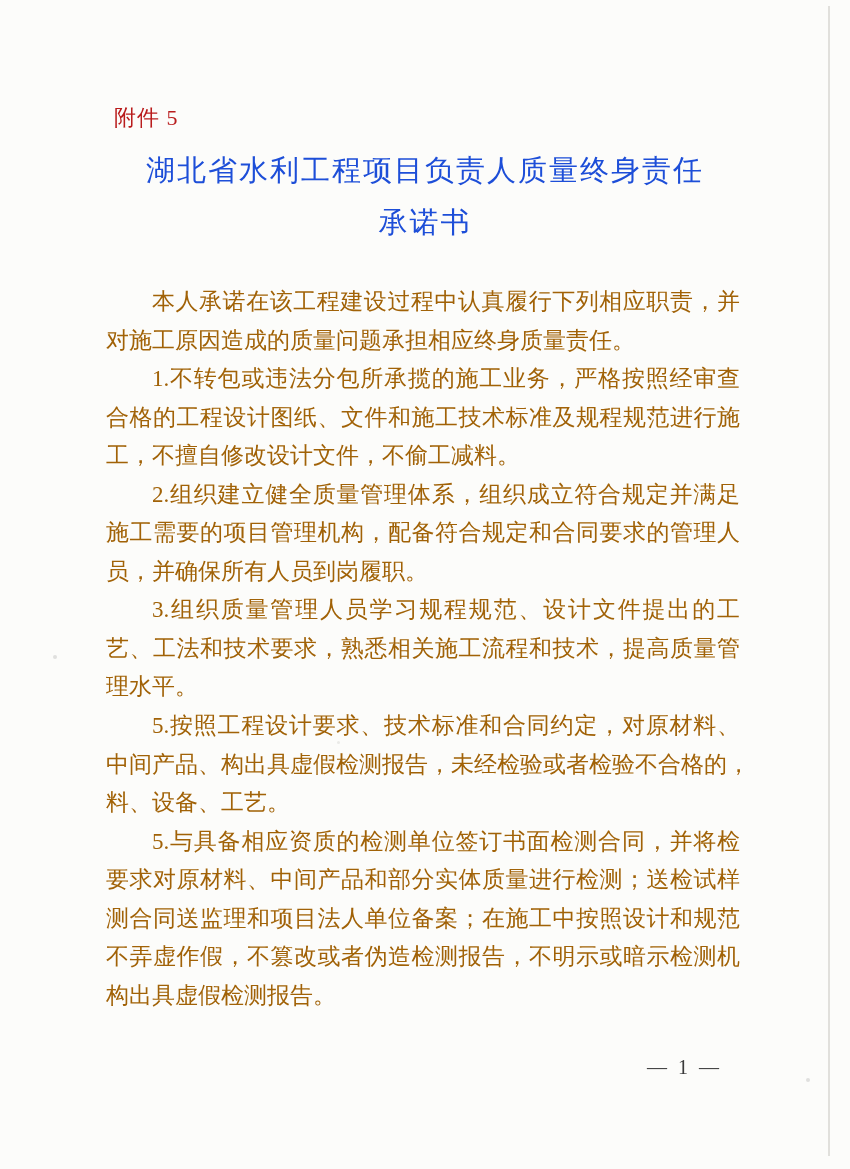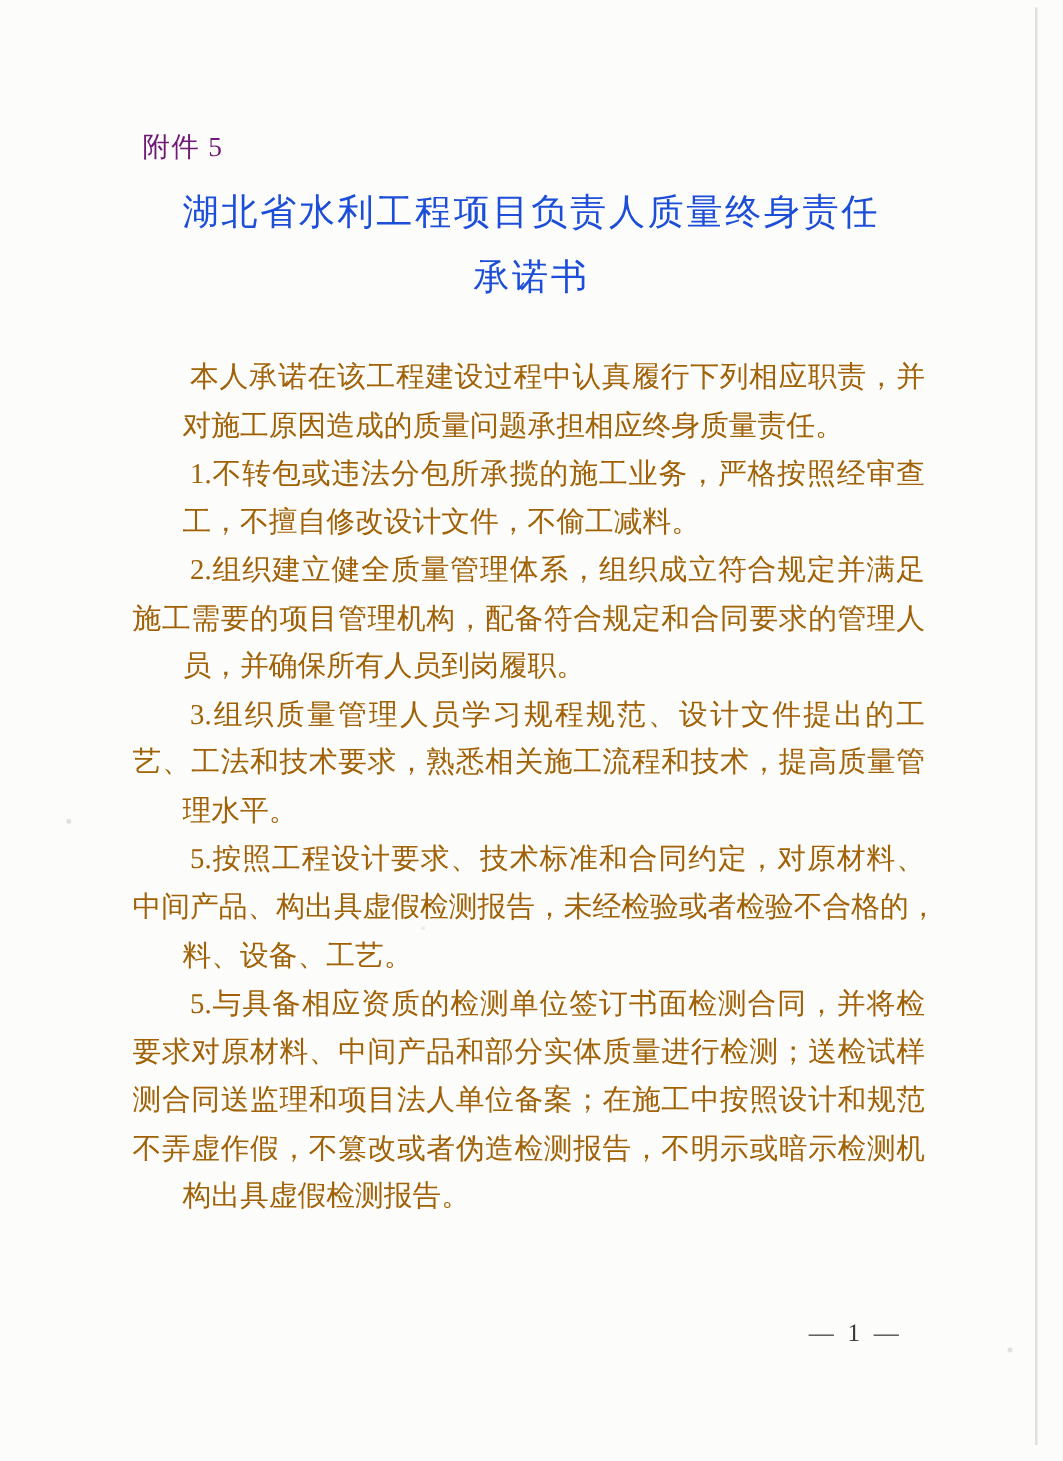--- a/index.html
+++ b/index.html
@@ -39,21 +39,21 @@
   .speck.s1 { left: 53px;  top: 655px; width: 4px; height: 4px; }
   .speck.s2 { left: 806px; top: 1078px; width: 4px; height: 4px; }
   .speck.s3 { left: 337px; top: 741px; width: 3px; height: 3px; opacity: 0.35; }
 
   .attachment-label {
     position: absolute;
     left: 114px;
     top: 103px;
     font-size: 22px;
     letter-spacing: 1px;
-    color: #701a75;
+    color: #b91c1c;
   }
 
   .doc-title {
     position: absolute;
     left: 0;
     top: 144px;
     width: 850px;
     text-align: center;
     font-size: 29px;
     line-height: 52px;
@@ -72,21 +72,21 @@
   }
   .doc-body .line {
     height: 38.55px;
     line-height: 38.55px;
     white-space: nowrap;
     text-align: justify;
     text-align-last: justify;
     overflow: visible;
   }
   .doc-body .line.line-first { text-indent: 2em; }
-  .doc-body .line.line-last  { text-align-last: left; margin-left: 40px; }
+  .doc-body .line.line-last  { text-align-last: left; }
 
   .page-number {
     position: absolute;
     top: 1056px;
     right: 128px;
     font-size: 20px;
     letter-spacing: 3px;
     color: #3a3a3a;
   }
 </style>
@@ -105,20 +105,21 @@
   <div class="doc-title">
     <div>湖北省水利工程项目负责人质量终身责任</div>
     <div>承诺书</div>
   </div>
 
   <div class="doc-body">
 
   <div class="line line-first">本人承诺在该工程建设过程中认真履行下列相应职责，并</div>
       <div class="line line-last">对施工原因造成的质量问题承担相应终身质量责任。</div>
       <div class="line line-first">1.不转包或违法分包所承揽的施工业务，严格按照经审查</div>
+      <div class="line">合格的工程设计图纸、文件和施工技术标准及规程规范进行施</div>
       <div class="line line-last">工，不擅自修改设计文件，不偷工减料。</div>
       <div class="line line-first">2.组织建立健全质量管理体系，组织成立符合规定并满足</div>
       <div class="line">施工需要的项目管理机构，配备符合规定和合同要求的管理人</div>
       <div class="line line-last">员，并确保所有人员到岗履职。</div>
       <div class="line line-first">3.组织质量管理人员学习规程规范、设计文件提出的工</div>
       <div class="line">艺、工法和技术要求，熟悉相关施工流程和技术，提高质量管</div>
       <div class="line line-last">理水平。</div>
       <div class="line line-first">5.按照工程设计要求、技术标准和合同约定，对原材料、</div>
       <div class="line">中间产品、构出具虚假检测报告，未经检验或者检验不合格的，</div>
       <div class="line line-last">料、设备、工艺。</div>

